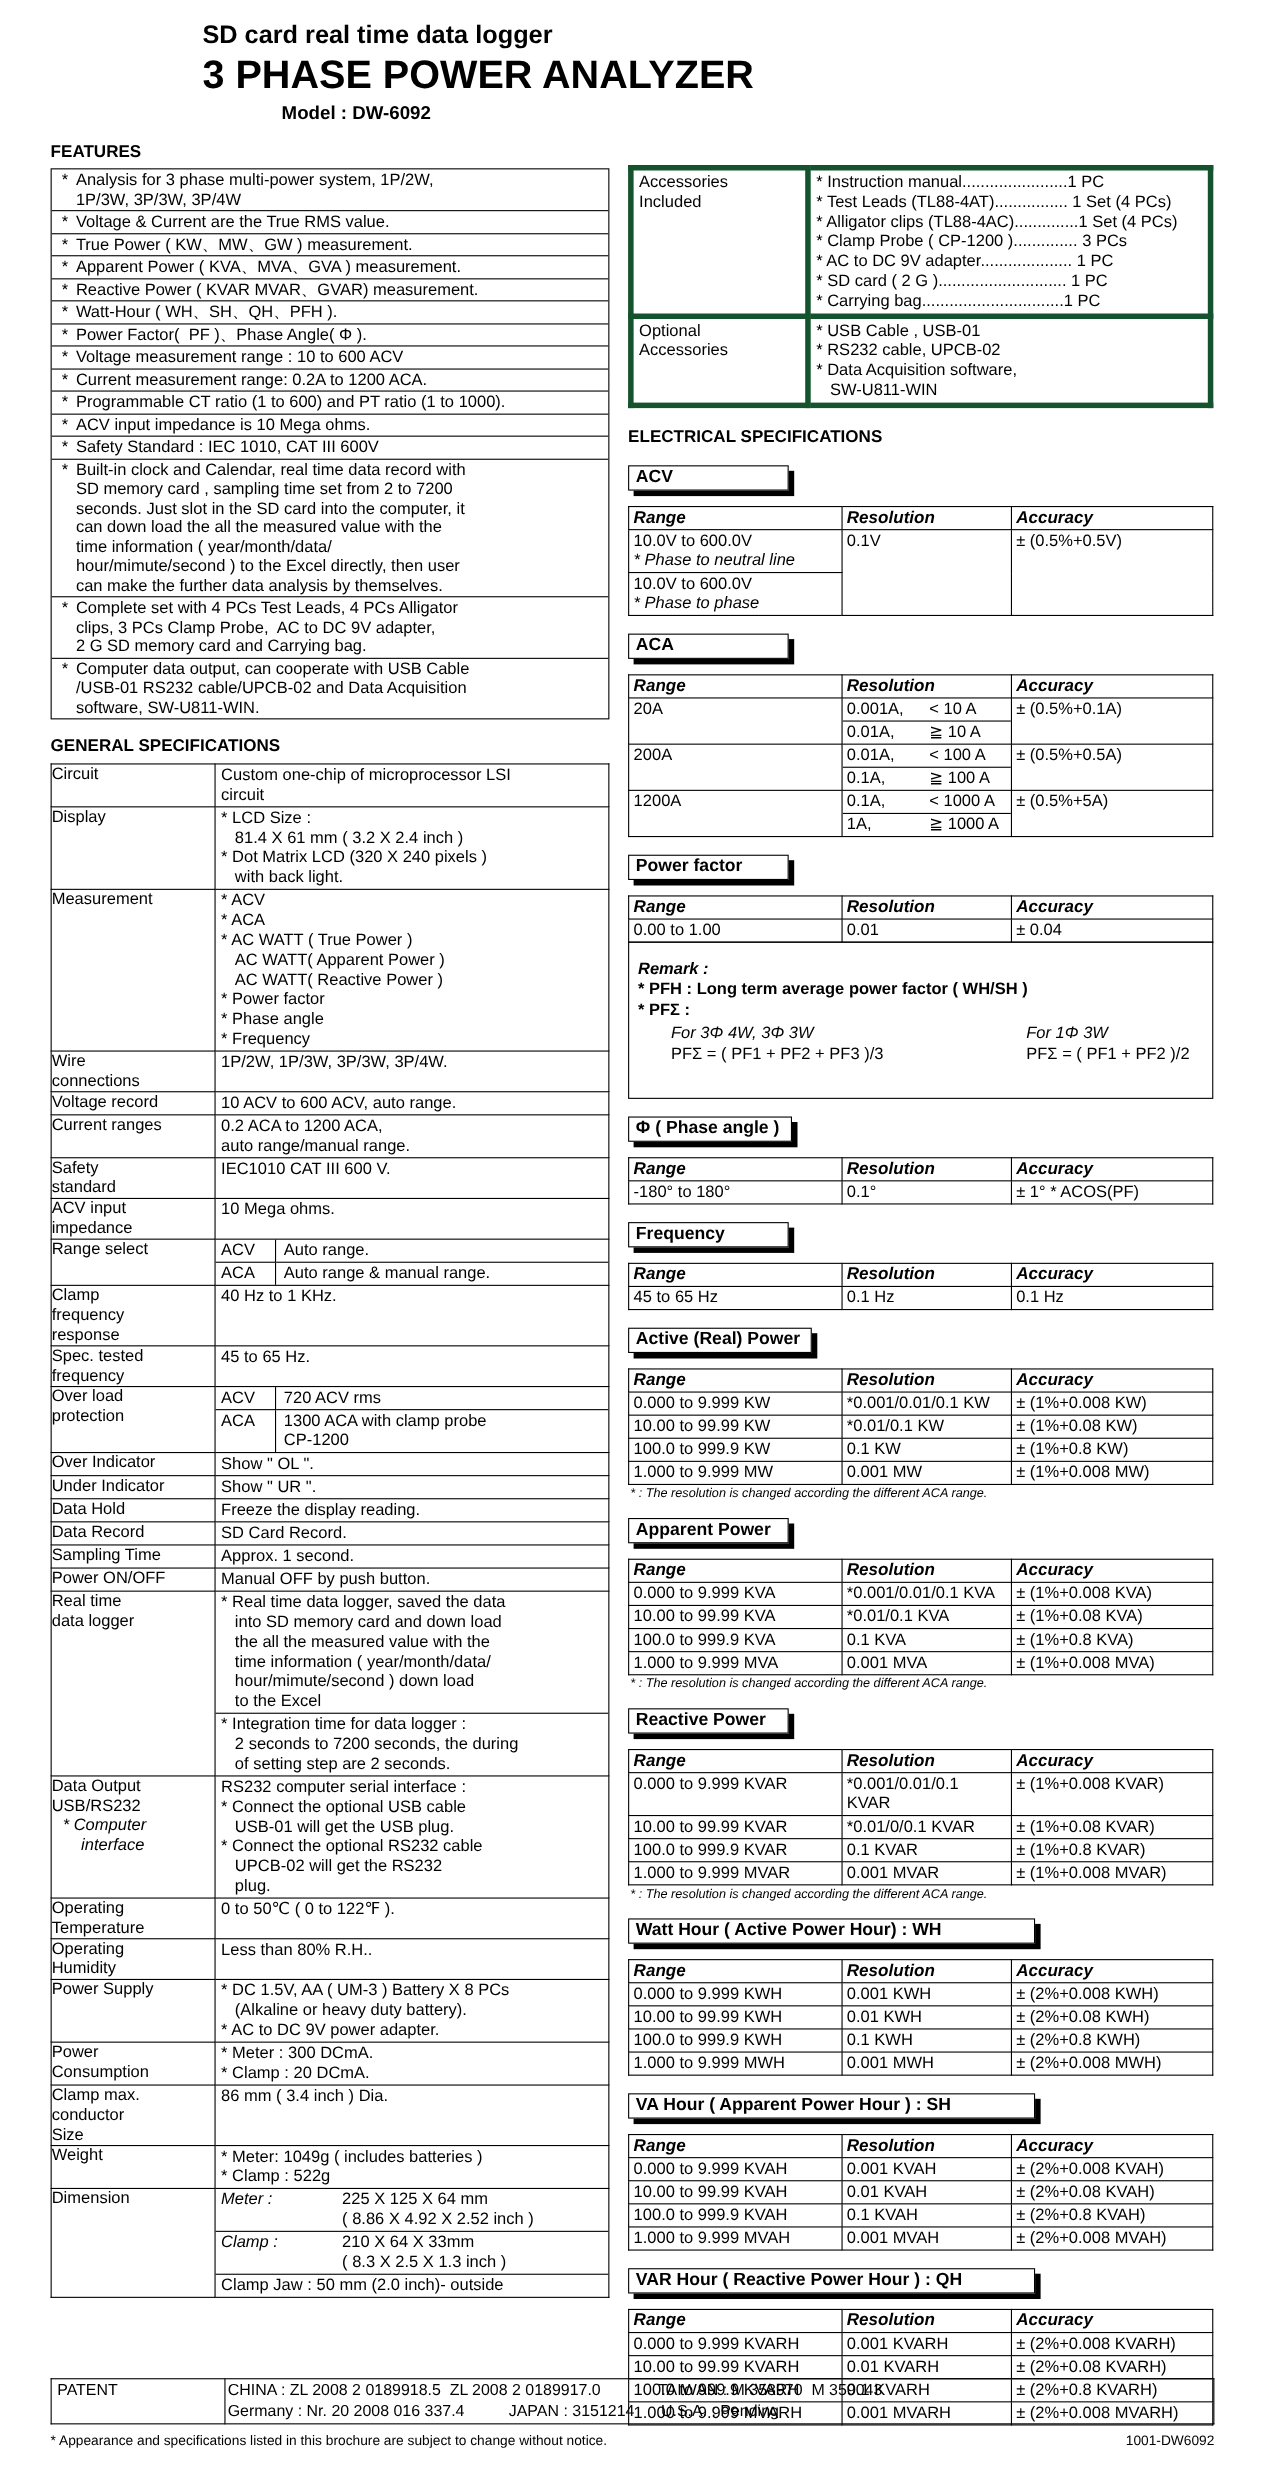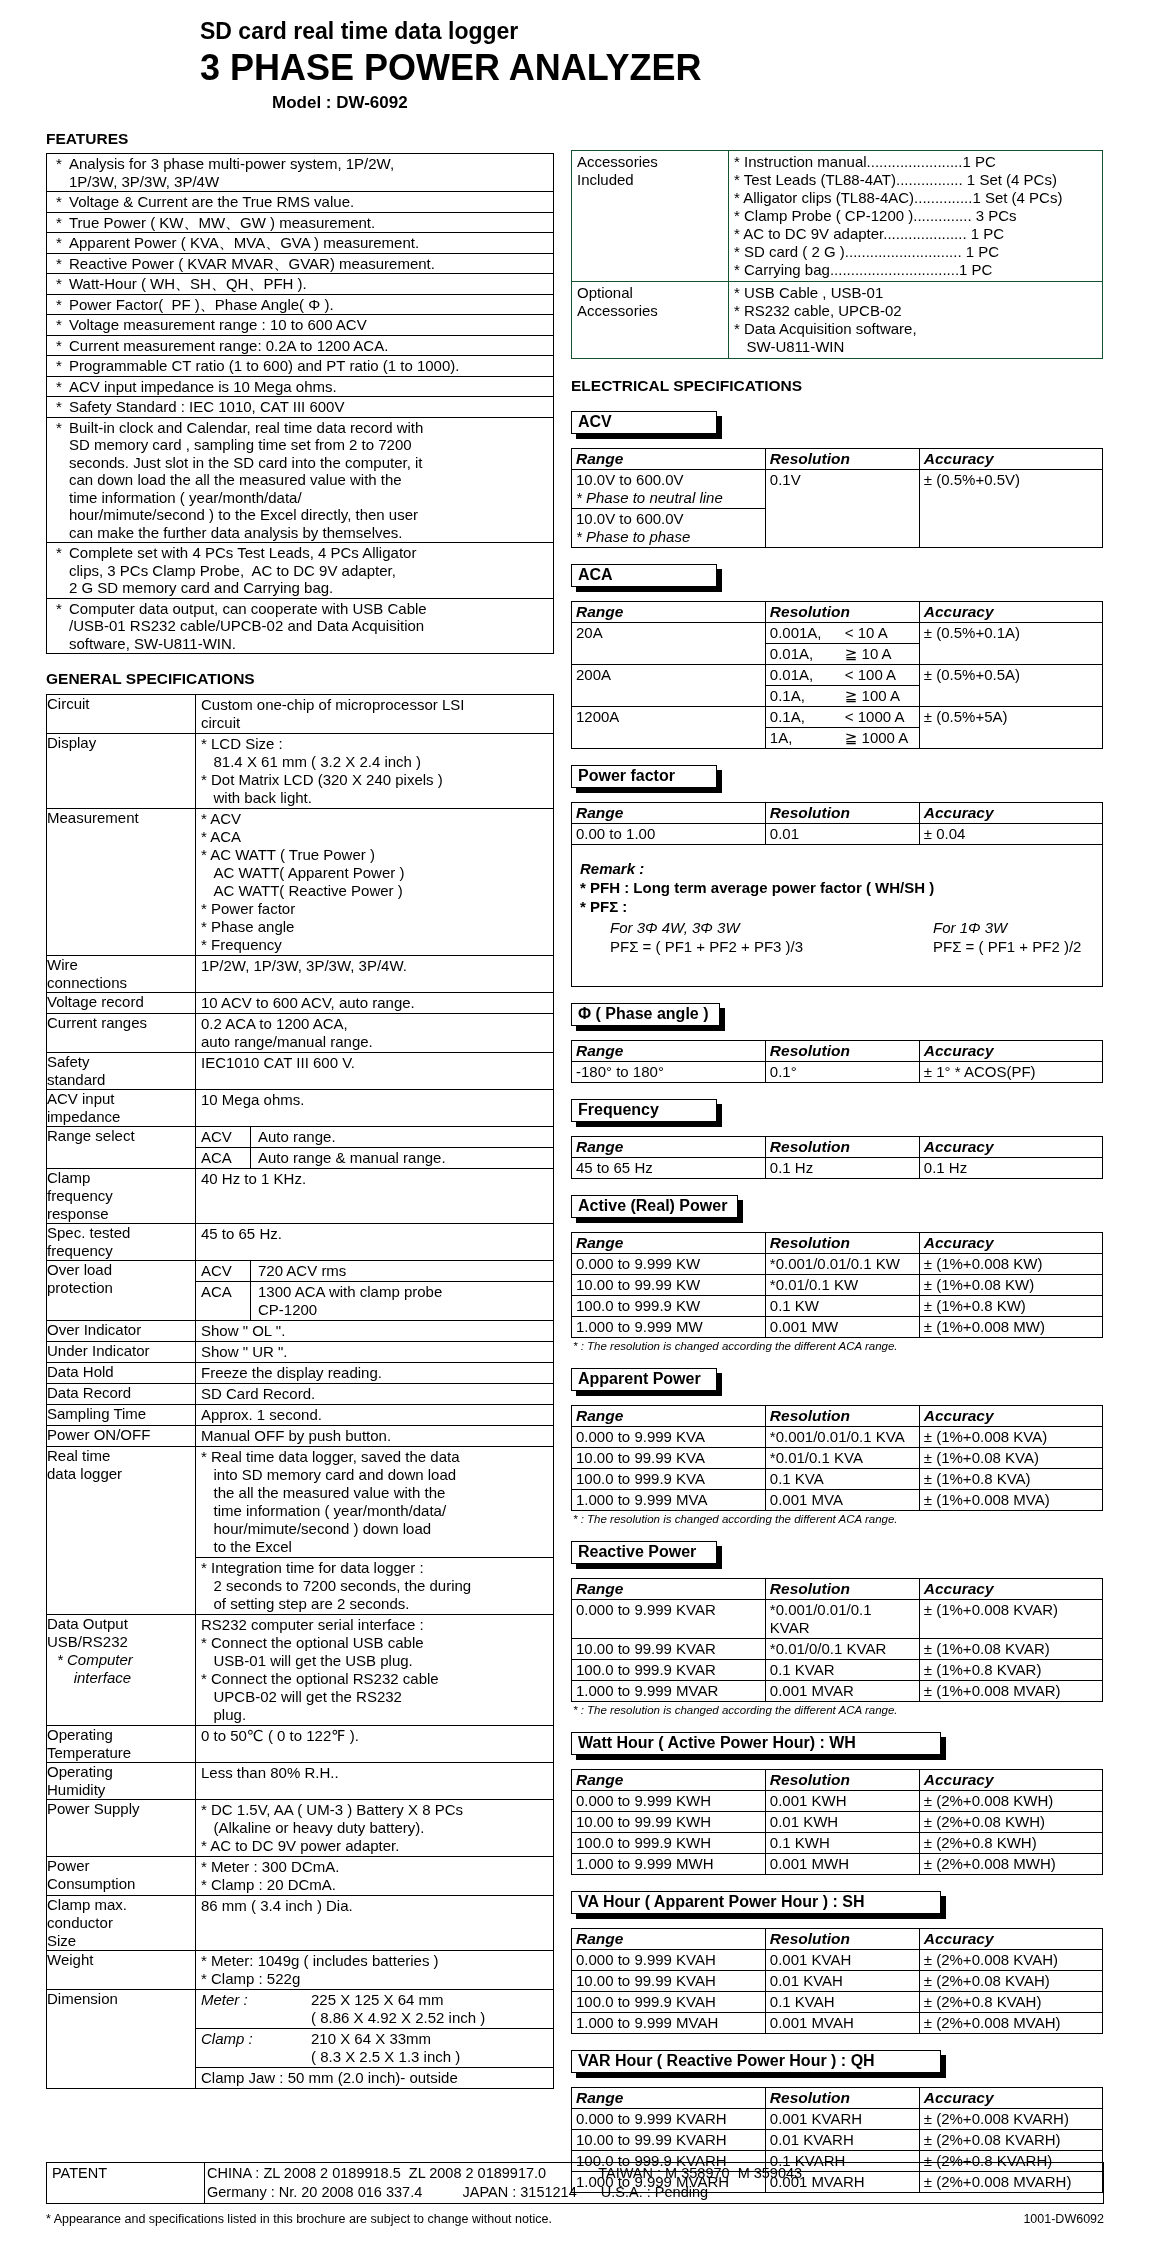--- a/index.html
+++ b/index.html
@@ -2,21 +2,21 @@
 <html><head>
 <meta charset="utf-8">
 <style>
   html,body{margin:0;padding:0;}
   body{
     width:1153px;height:2259px;position:relative;background:#fff;color:#000;
     font-family:"Liberation Sans","DejaVu Sans",sans-serif;overflow:hidden;
   }
   .pre{white-space:pre-wrap;}
   .ital{font-style:italic;}
-  #header{position:absolute;left:200px;top:18px;}
+  #header{position:absolute;left:184px;top:18px;}
   .h-sub{font-size:23px;font-weight:bold;}
   .h-title{font-size:36px;font-weight:bold;margin-top:2px;}
   .h-model{font-size:17px;font-weight:bold;margin-top:4px;margin-left:72px;}
   #col-left{position:absolute;left:46px;top:130px;width:508px;}
   #col-right{position:absolute;left:571px;top:150px;width:532px;}
   .col-heading{font-weight:bold;font-size:15.5px;}
   #features-table{border:1px solid #000;margin-top:5px;font-size:15px;line-height:17.5px;}
   .f-row{display:flex;padding:1px 2px;}
   .f-row + .f-row{border-top:1px solid #000;}
   .star{flex:0 0 20px;text-align:center;}
@@ -30,21 +30,21 @@
   .g-sub{border-collapse:collapse;width:100%;}
   .g-sub td{border:0;}
   .g-sub tr + tr td{border-top:1px solid #000;}
   .g-sub .sub-k{width:44px;border-right:1px solid #000 !important;padding:1px 5px;}
   .g-sub .sub-v{padding:1px 7px;margin-top:32px;}
   .g-stack + .g-stack{border-top:1px solid #000;}
   .dim-row{display:flex;gap:38px;}
   .dim-lead{flex:0 0 72px;}
   .dim-text{flex:1;}
   .acc-table{border-collapse:collapse;width:100%;font-size:15px;line-height:18px;}
-  .acc-table td{border:1px solid #14532d;vertical-align:top;padding:2px 5px;}
+  .acc-table td{border:5px solid #14532d;vertical-align:top;padding:2px 5px;}
   .acc-label{width:146px;}
   .e-heading{font-weight:bold;font-size:15.5px;margin-top:18px;}
   .e-sec{margin-top:12px;}
   .sec-title{
     display:inline-block;border:1px solid #000;box-shadow:5px 5px 0 #000;background:#fff;
     font-weight:bold;font-size:16px;padding:1px 10px 2px 6px;min-width:128px;margin:4px 0 14px 0;
   }
   .sec-title.wide{min-width:352px;}
   .e-table{border-collapse:collapse;width:100%;font-size:15px;line-height:18px;table-layout:fixed;}
   col.c1{width:36.5%;} col.c2{width:29%;} col.c3{width:34.5%;}

